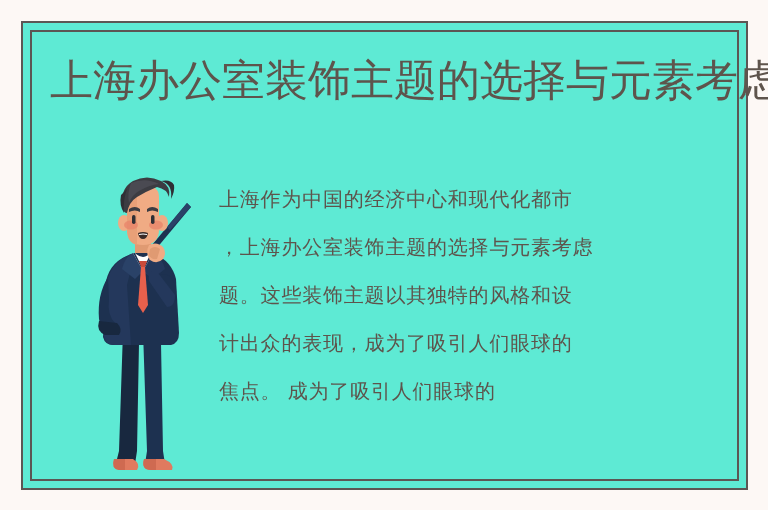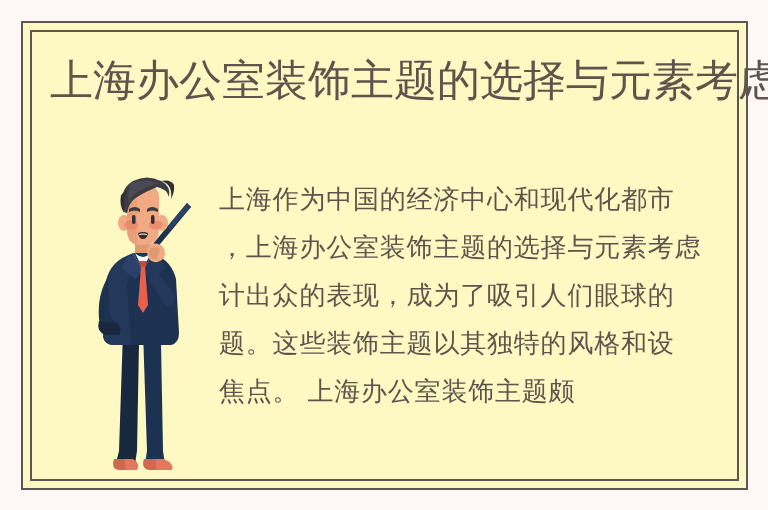--- a/index.html
+++ b/index.html
@@ -8,21 +8,21 @@
     background:#fdf8f5;
     font-family:"Liberation Sans", sans-serif;
     overflow:hidden;
   }
 
   #card {
     position:absolute;
     left:21px; top:21px;
     width:727px; height:469px;
     border:2px solid #5c5654;
-    background:#fef9c3;
+    background:#5eead4;
   }
   #card-inner {
     position:absolute;
     left:7px; top:7px; right:7px; bottom:7px;
     border:2px solid #5c5654;
   }
 
   
   #title {
     position:absolute;
@@ -37,21 +37,21 @@
     font-weight:400;
   }
 
   
   #body-text {
     position:absolute;
     left:196px; top:152px;
     width:432px;
   }
   .body-line {
-    font-size:26px;
+    font-size:20px;
     line-height:48px;
     color:#5e544c;
     letter-spacing:0.8px;
     white-space:pre;
   }
 
   
   #illustration {
     position:absolute;
     left:52px; top:150px;
@@ -128,17 +128,17 @@
       <path d="M48 36 Q44 16 58 8 Q72 1 86 8 Q96 13 94 24 Q92 16 82 14 Q72 18 62 24 Q54 29 52 40 Q49 40 48 36 Z" fill="#3c3c42"></path>
       <path d="M86 8 Q98 11 96 26 Q100 18 99 12 Q96 6 86 8 Z" fill="#2f2f35"></path>
       <path d="M52 16 Q48 26 49 40 Q44 32 46 22 Z" fill="#2f2f35"></path>
       <path d="M56 10 Q70 4 84 11 Q74 12 64 18 Q57 22 54 30 Q52 20 56 10 Z" fill="#4a4a52"></path>
     </svg>
   </div>
 
   <div id="body-text">
     <div class="body-line">上海作为中国的经济中心和现代化都市</div>
     <div class="body-line">，上海办公室装饰主题的选择与元素考虑</div>
+    <div class="body-line">题。这些装饰主题以其独特的风格和设</div>
     <div class="body-line">计出众的表现，成为了吸引人们眼球的</div>
-    <div class="body-line">题。这些装饰主题以其独特的风格和设</div>
-    <div class="body-line">焦点。 上海办公室装饰主题颇</div>
+    <div class="body-line">焦点。 成为了吸引人们眼球的</div>
   </div>
 </div>
 
 </body></html>

